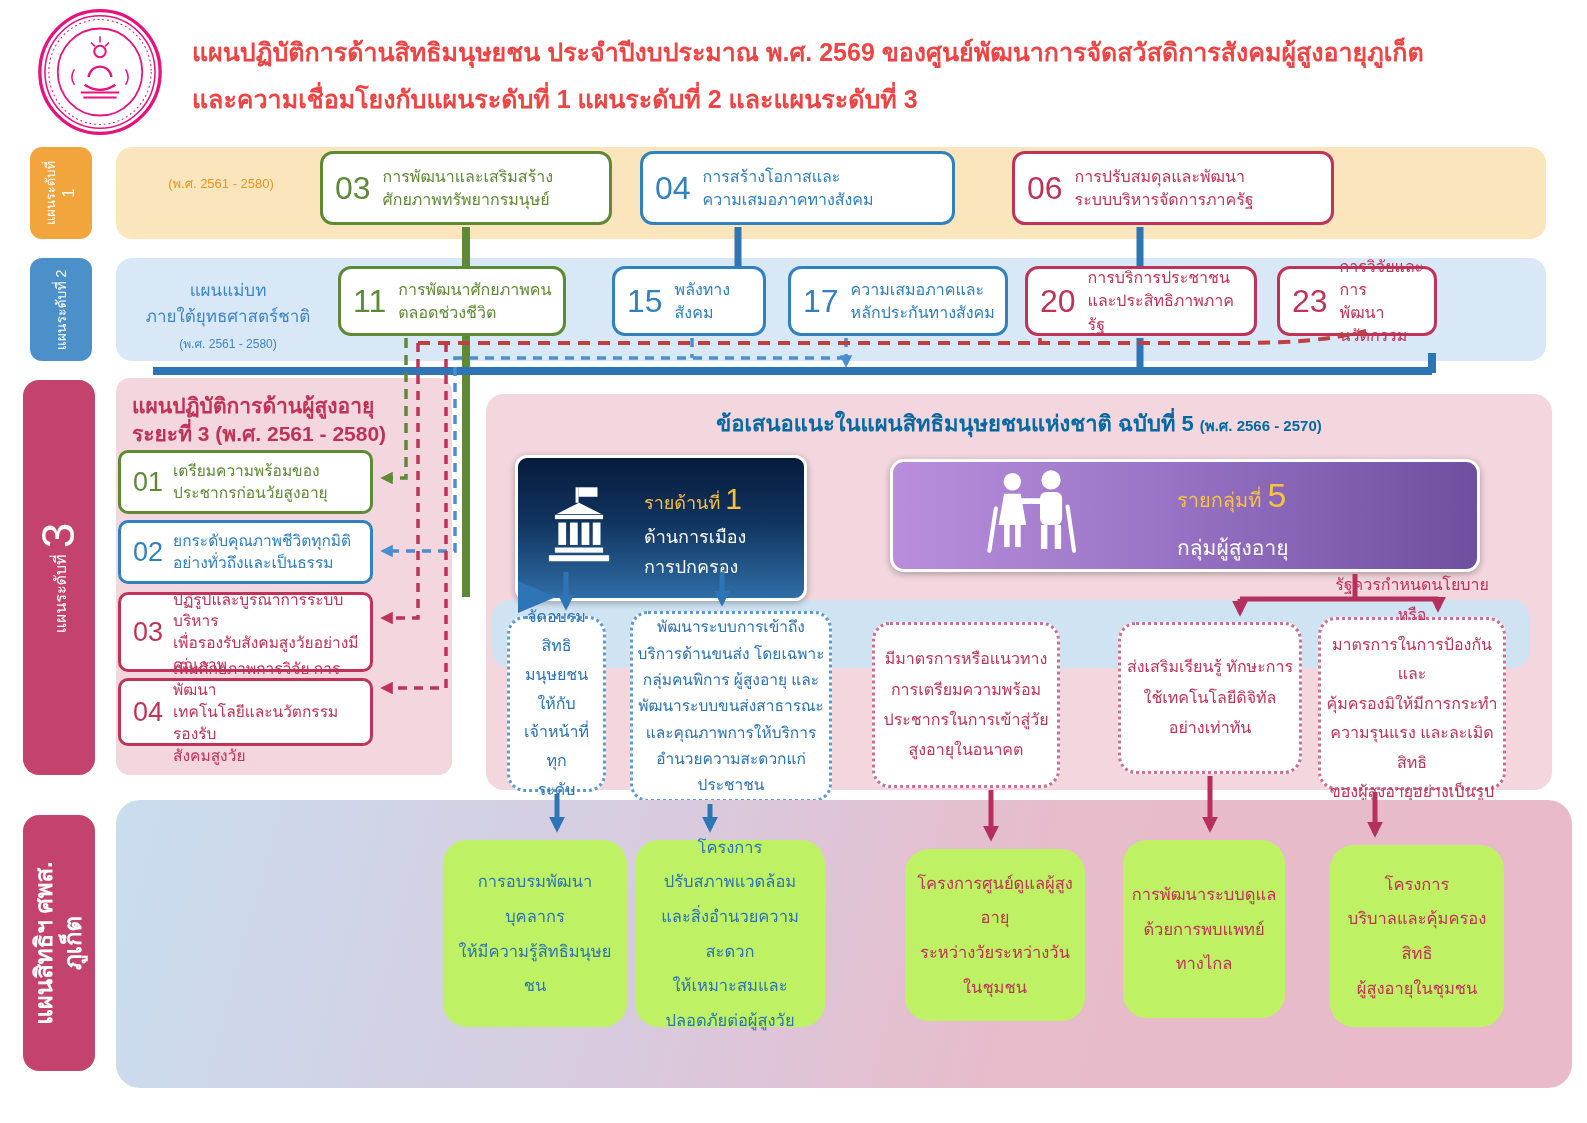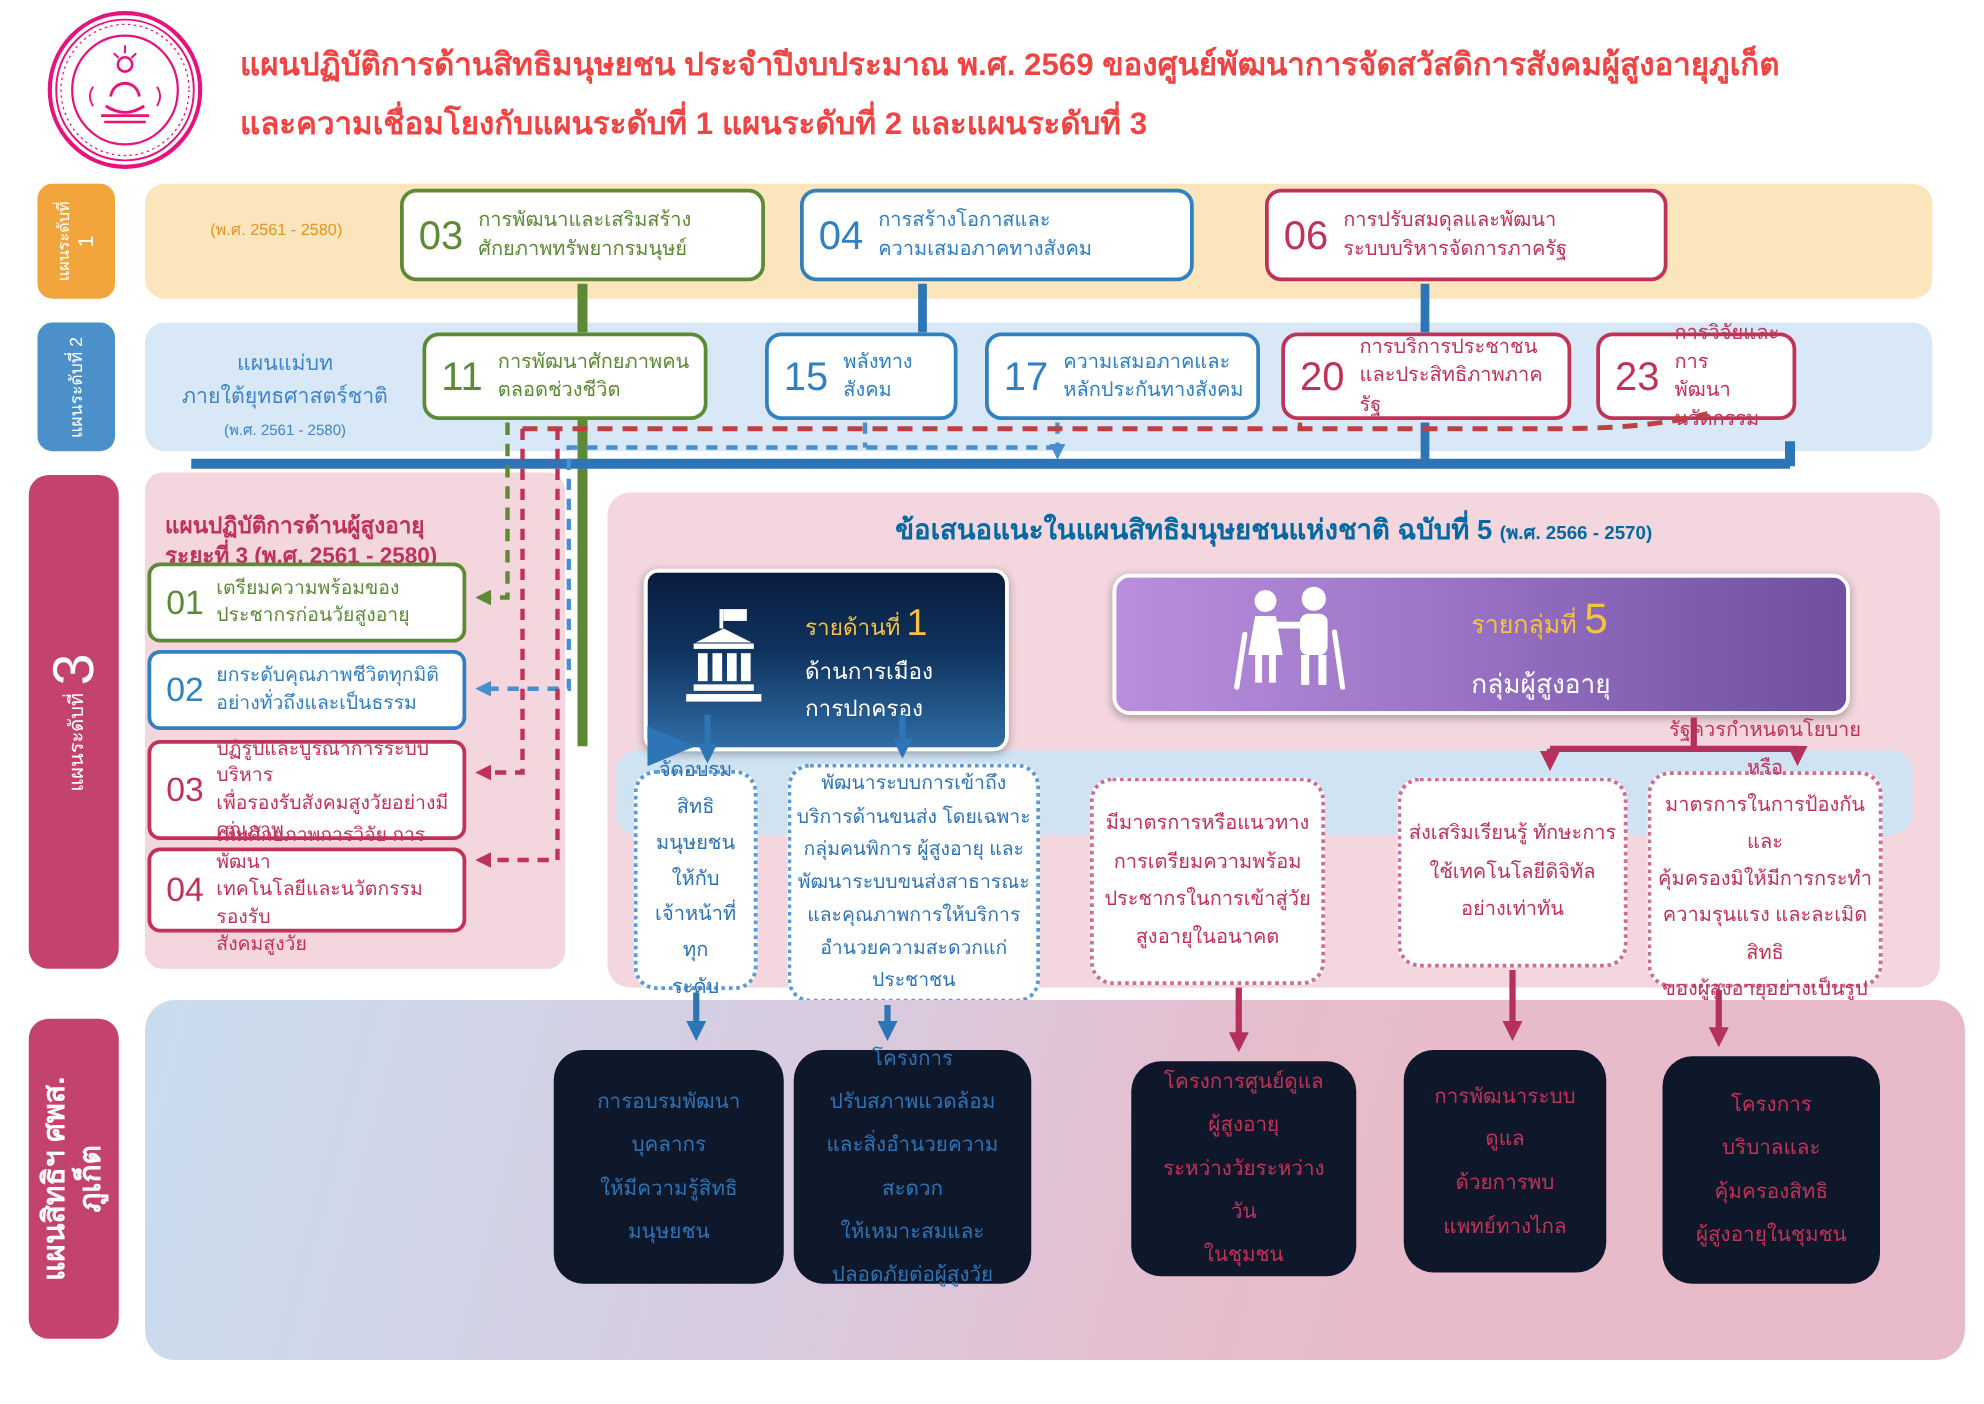--- a/index.html
+++ b/index.html
@@ -49,21 +49,21 @@
   .numbox .txt{font-size:16px;line-height:1.45;}
   .numbox.green{border:3.5px solid #5e8a36;color:#5e8a36;}
   .numbox.blue{border:3.5px solid #3180c0;color:#3180c0;}
   .numbox.crimson{border:3.5px solid #c03358;color:#c03358;}
   .numbox.small{border-radius:10px;border-width:3px;}
   .numbox.small .num{font-size:27px;margin-right:10px;}
   .numbox.small .txt{font-size:15.5px;line-height:1.4;}
 
   
   .leftpanel{left:116px;top:378px;width:336px;height:397px;background:#f3d6de;border-radius:14px;}
-  .lp-title{left:132px;top:408px;width:310px;font-size:18px;font-weight:bold;color:#c03358;line-height:1.35;}
+  .lp-title{left:132px;top:392px;width:310px;font-size:21px;font-weight:bold;color:#c03358;line-height:1.35;}
   .rightpanel{left:486px;top:394px;width:1066px;height:396px;background:#f3d6de;border-radius:18px;}
   .rp-title{left:486px;top:406px;width:1066px;text-align:center;color:#0369a1;font-weight:bold;}
   .rp-title .m{font-size:22px;}
   .rp-title .p{font-size:15px;margin-left:6px;}
   .bluestrip{left:492px;top:600px;width:1038px;height:68px;background:#cfe3f3;border-radius:18px;}
 
   
   .card{border:3px solid #fff;box-shadow:0 2px 7px rgba(0,0,0,.3);display:flex;align-items:center;box-sizing:border-box;}
   .card-aspect{left:515px;top:455px;width:292px;height:146px;border-radius:12px;
       background:linear-gradient(180deg,#081c3d 0%,#10335e 45%,#2f6ea6 100%);}
@@ -82,22 +82,22 @@
 
   
   .dotbox{background:#fff;border-radius:18px;display:flex;align-items:center;justify-content:center;
           text-align:center;box-sizing:border-box;padding:6px 4px;}
   .dotbox.blue{border:3px dotted #5b9bd5;color:#2e74b5;}
   .dotbox.pink{border:3px dotted #cf6d95;color:#c03358;}
 
   
   .band3{left:116px;top:800px;width:1456px;height:288px;border-radius:24px;
       background:linear-gradient(105deg,#c9ddef 0%,#d9cade 38%,#e7bccb 62%,#e9bac9 100%);}
-  .whitebox{background:#0f172a;border-radius:24px;display:flex;align-items:center;justify-content:center;
-            text-align:center;font-size:16.5px;line-height:2.1;box-sizing:border-box;padding:24px;}
+  .whitebox{background:#bef264;border-radius:24px;display:flex;align-items:center;justify-content:center;
+            text-align:center;font-size:16.5px;line-height:2.1;box-sizing:border-box;padding:8px;}
   .whitebox.blue{color:#2e74b5;}
   .whitebox.pink{color:#c03358;}
 
   svg.overlay{position:absolute;left:0;top:0;pointer-events:none;}
 </style>
 </head>
 <body>
 
 <div id="canvas">
 

